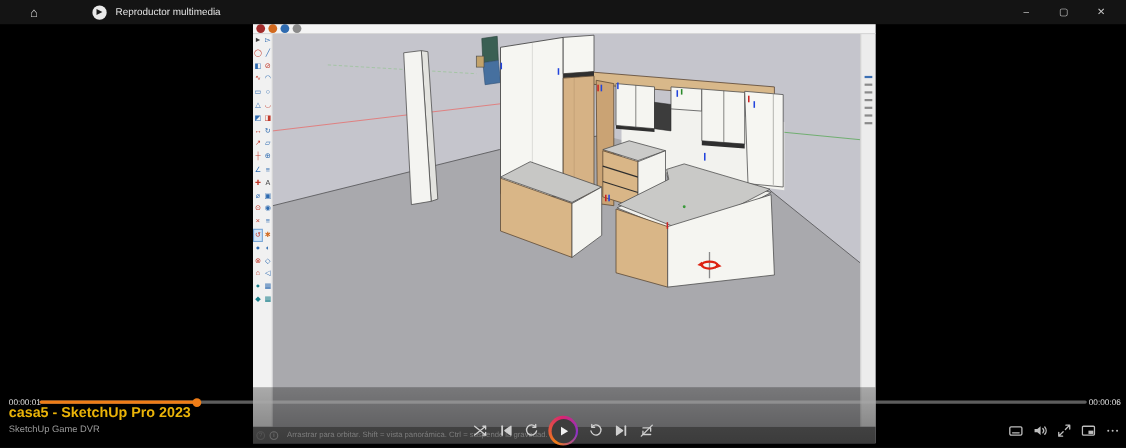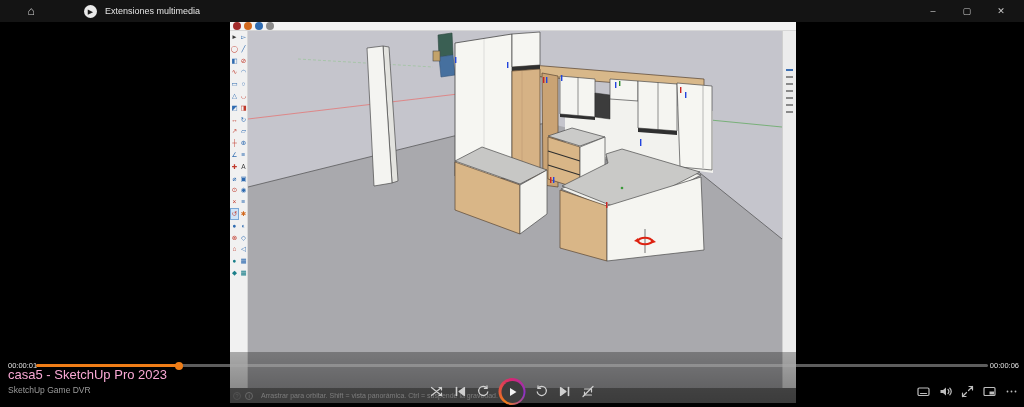--- a/index.html
+++ b/index.html
@@ -54,21 +54,21 @@
   
   .seek-row { position:absolute; left:0; top:358px; width:100%; height:14px; z-index:50; }
   .time-label { position:absolute; top:3px; font-size:7.5px; color:#e0e0e0; }
   .time-label.left { left:8px; }
   .time-label.right { right:5px; }
   .seek-track { position:absolute; left:36px; right:36px; top:6px; height:2.5px; background:rgba(170,170,170,.55); border-radius:2px; }
   .seek-fill { position:absolute; left:0; top:0; height:100%; background:#ef7d17; border-radius:2px; }
   .seek-handle { position:absolute; top:-2.5px; width:8px; height:8px; border-radius:50%; background:#ef7d17; transform:translateX(-4px); }
 
   .track-info { position:absolute; left:8px; top:367px; z-index:50; }
-  .track-title { font-size:13px; font-weight:normal; color:#f9a8d4; }
+  .track-title { font-size:13px; font-weight:bold; color:#eab308; }
   .track-sub { font-size:8.5px; color:#9b9b9b; margin-top:3px; }
 
   .transport { position:absolute; left:50%; top:378px; transform:translateX(-50%); display:flex; align-items:center; gap:9px; z-index:60; }
   .t-btn { width:14px; height:14px; display:flex; align-items:center; justify-content:center; }
   .t-btn svg { width:13px; height:13px; stroke:#cfcfcf; fill:none; stroke-width:1.2; stroke-linecap:round; stroke-linejoin:round; }
   .play-wrap { width:27px; height:27px; border-radius:50%; background:conic-gradient(from 210deg, #ef7d17, #d8266f 40%, #8b32c9 70%, #ef7d17); display:flex; align-items:center; justify-content:center; }
   .play-core { width:22px; height:22px; border-radius:50%; background:#3d3d3d; display:flex; align-items:center; justify-content:center; }
   .play-core svg { width:10px; height:10px; fill:#f2f2f2; stroke:none; }
 
   .right-ctrls { position:absolute; right:6px; top:384px; display:flex; align-items:center; gap:8px; z-index:60; }
@@ -77,21 +77,21 @@
   .bottom-fade { position:absolute; left:0; bottom:0; width:100%; height:55px; background:linear-gradient(rgba(0,0,0,0), rgba(0,0,0,.28)); z-index:20; pointer-events:none; }
 </style>
 </head>
 <body>
 
 <div id="stage">
 
   <div class="titlebar">
     <div class="tb-home">⌂</div>
     <div class="tb-appicon">▶</div>
-    <div class="tb-title">Extensiones multimedia</div>
+    <div class="tb-title">Reproductor multimedia</div>
     <div class="tb-spacer"></div>
     <div class="tb-btn">–</div>
     <div class="tb-btn">▢</div>
     <div class="tb-btn close">✕</div>
   </div>
 
   <div class="video">
 
     <div class="su-menubar">
 

